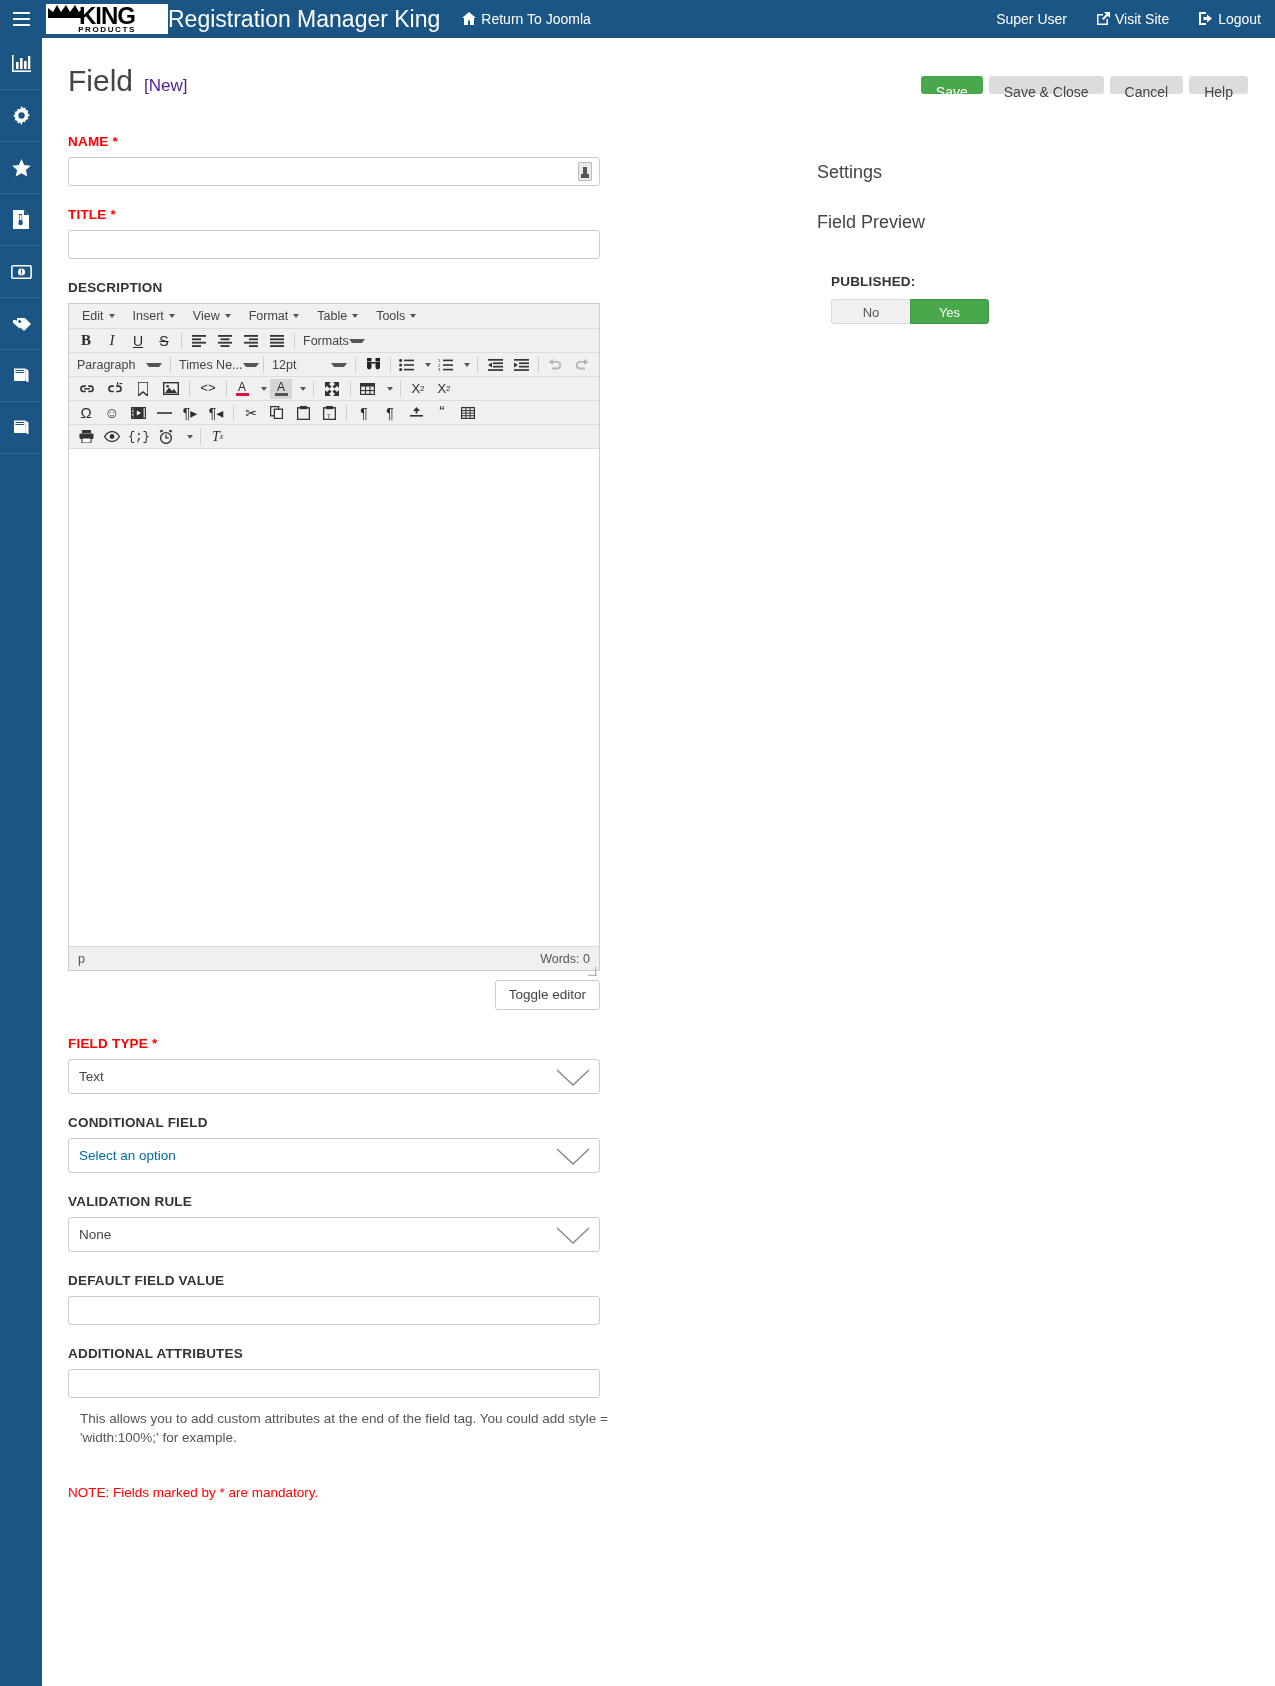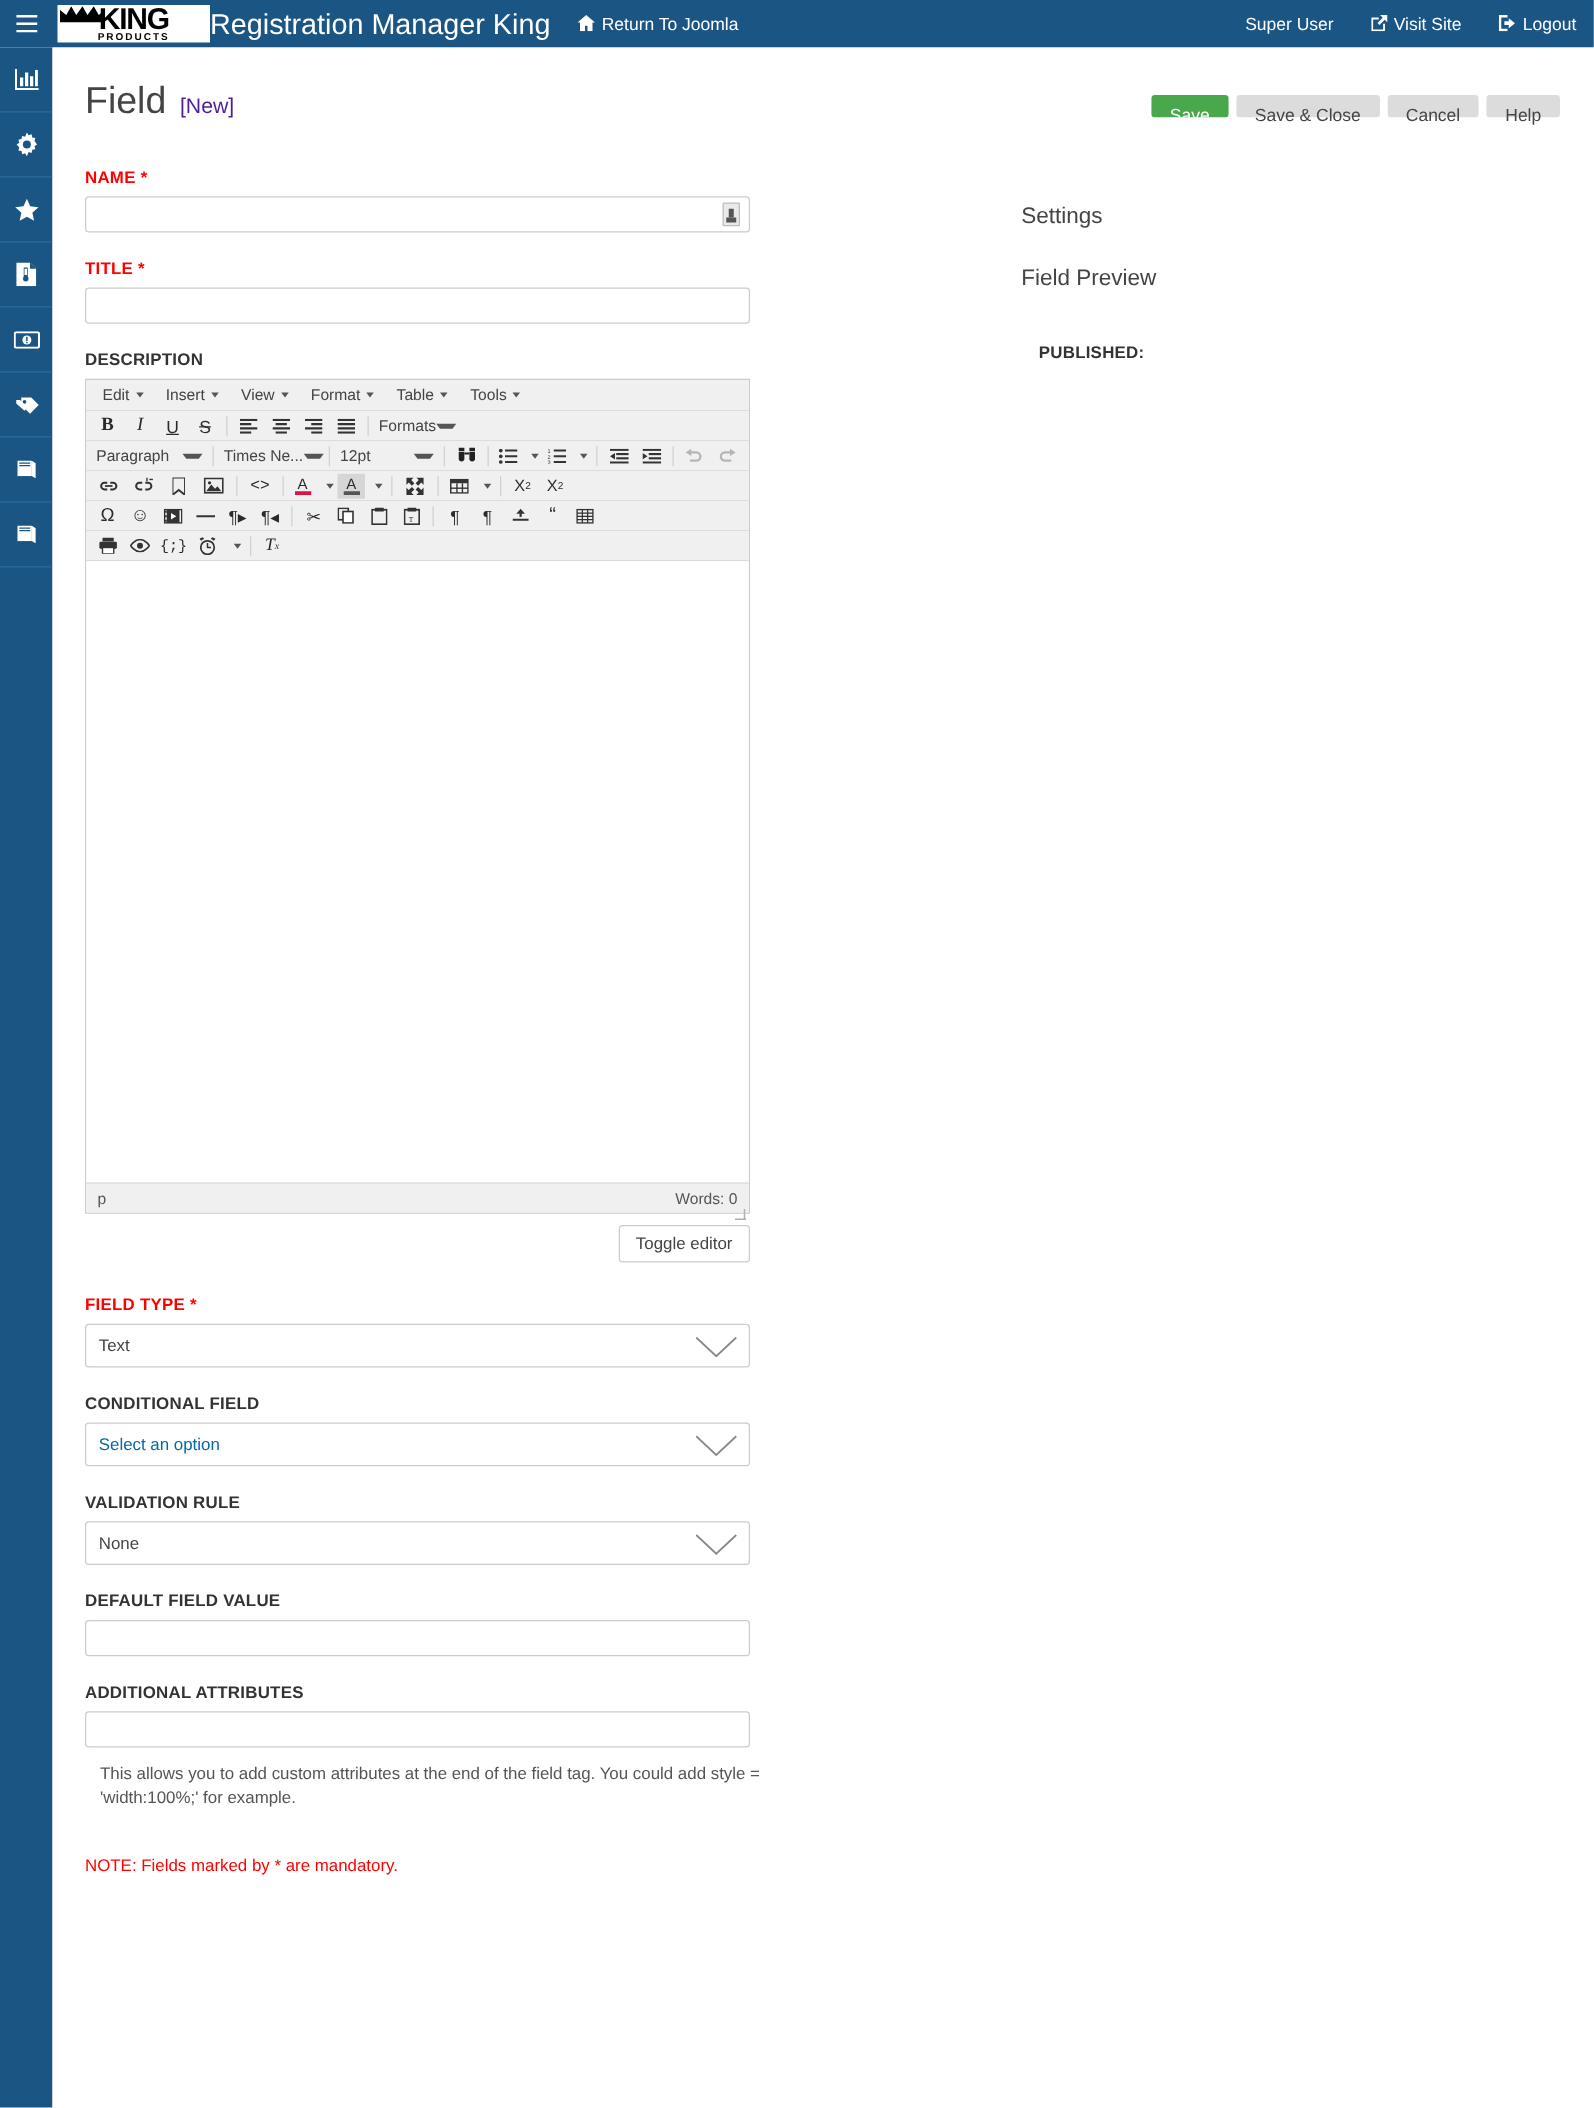--- a/index.html
+++ b/index.html
@@ -771,15 +771,19 @@
     </div>
     <div class="note">This allows you to add custom attributes at the end of the field tag. You could add style = 'width:100%;' for example.</div>
 
     <div id="mandatory-note">NOTE: Fields marked by * are mandatory.</div>
   </div>
 
   <div id="rightcol">
     <div class="rhead settings">Settings</div>
     <div class="rhead preview">Field Preview</div>
     <div class="published-lbl">PUBLISHED:</div>
+    <div id="toggle-group">
+      <div class="tg tg-off">No</div>
+      <div class="tg tg-on">Yes</div>
+    </div>
   </div>
 
 </div>
 
 </body></html>

